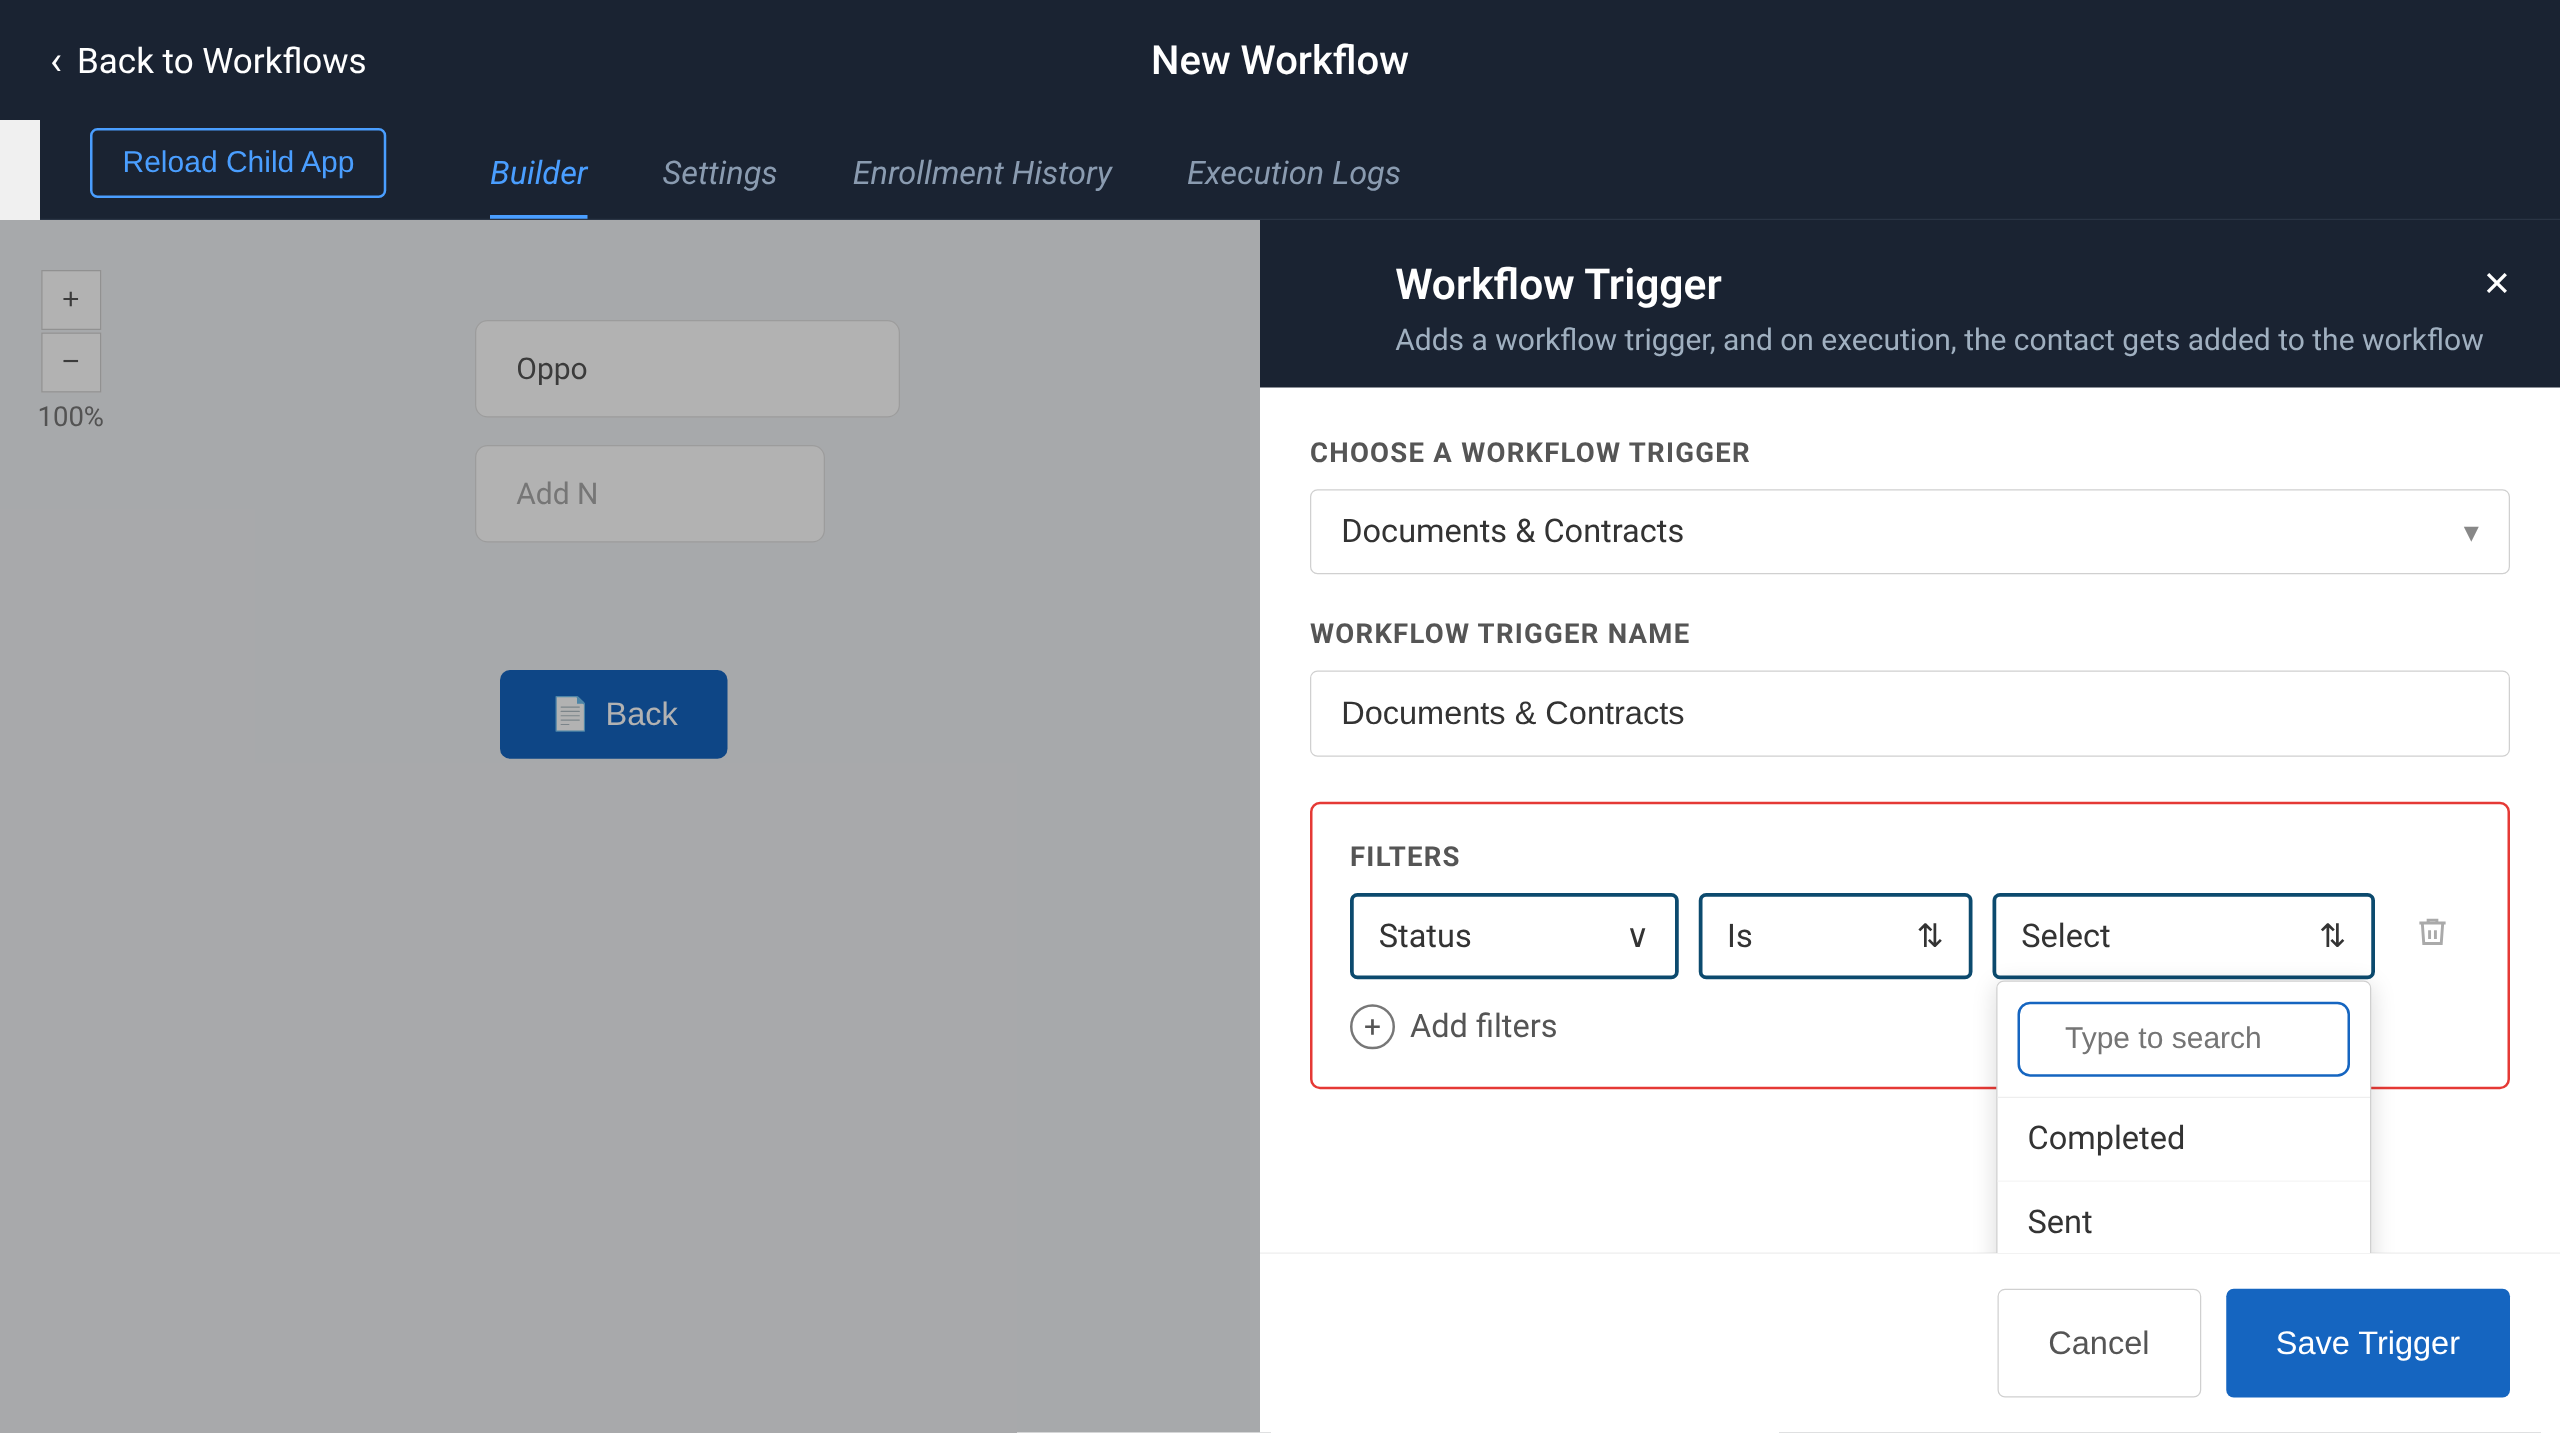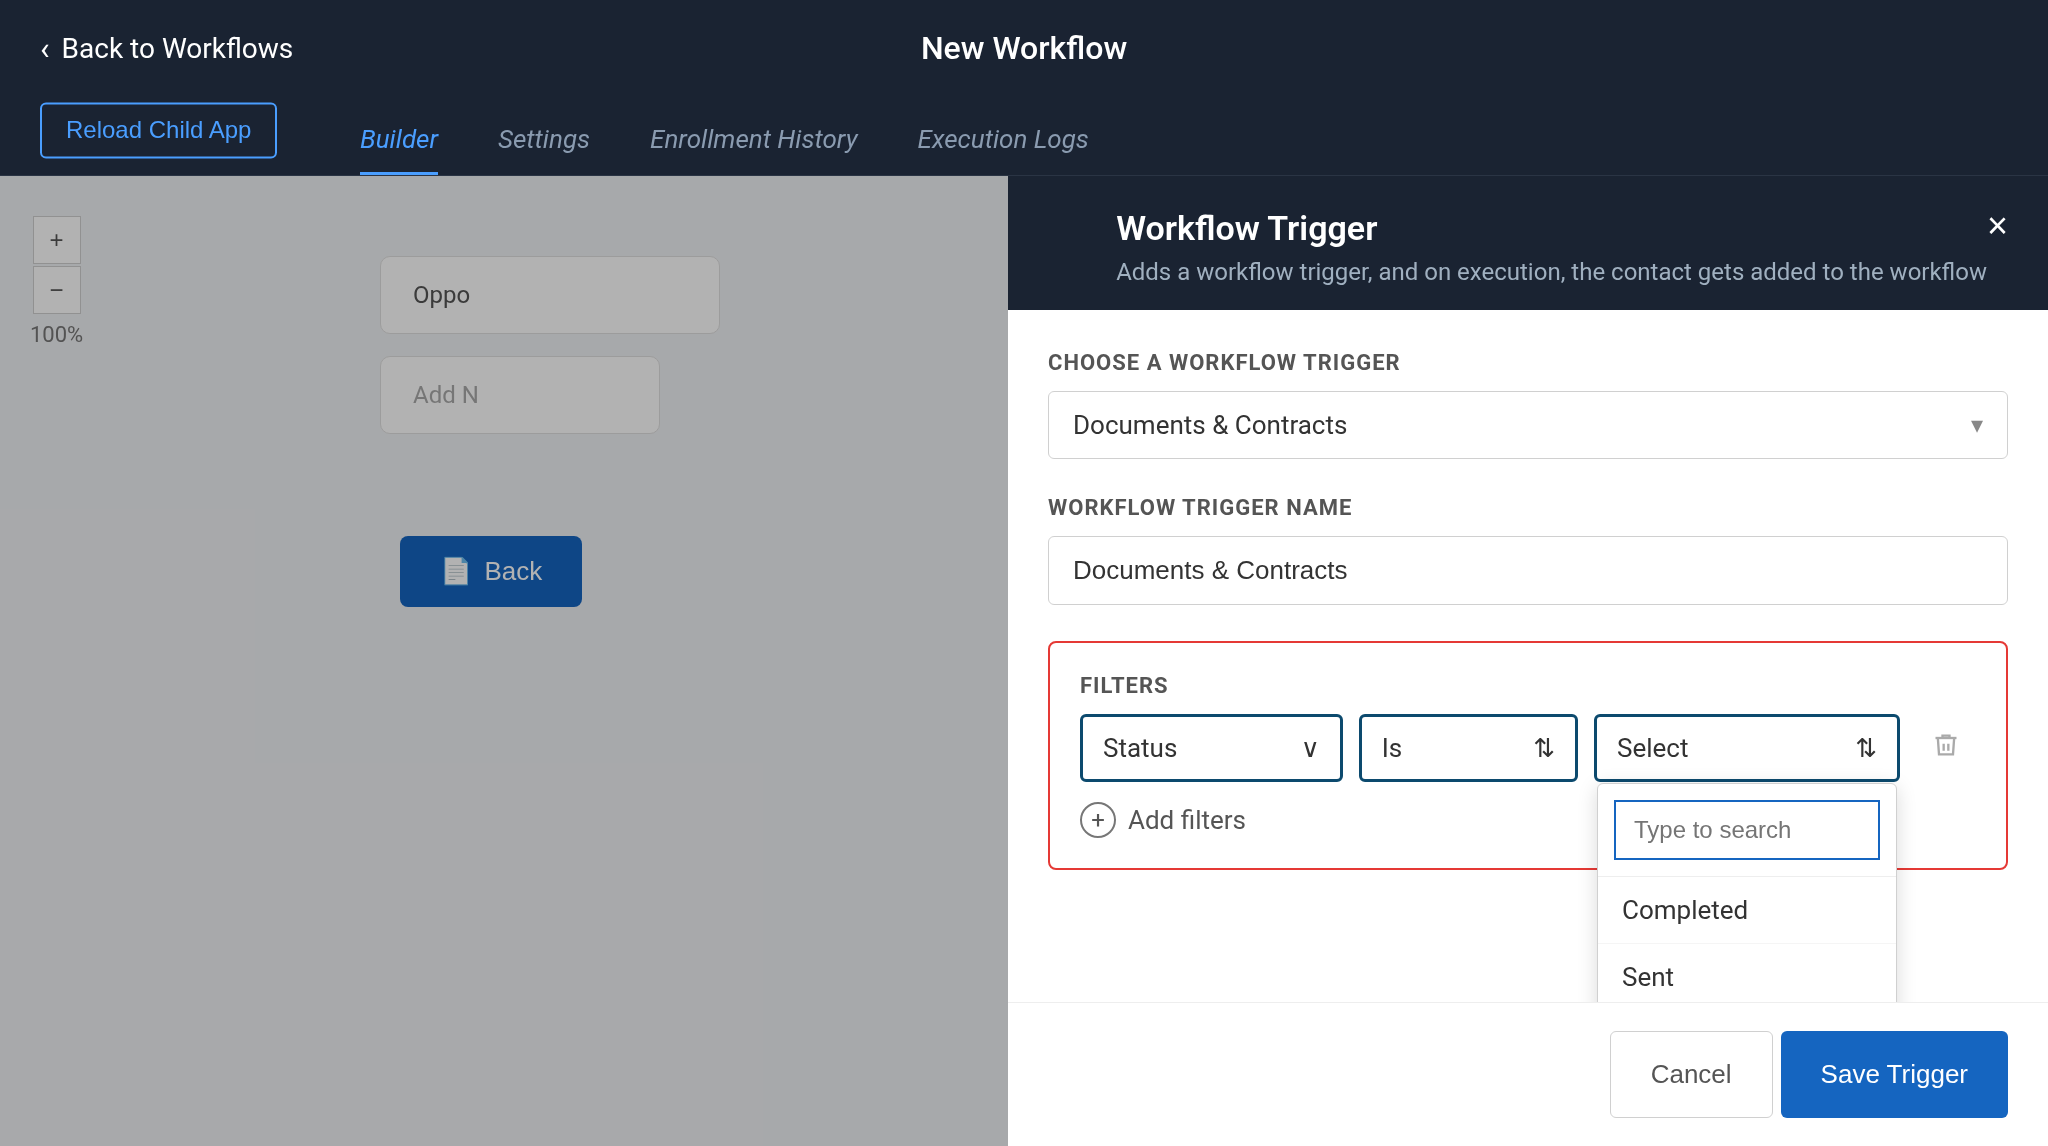--- a/index.html
+++ b/index.html
@@ -40,20 +40,21 @@
     
     .sub-nav {
       background: #1a2332;
       height: 80px;
       display: flex;
       align-items: flex-end;
       padding: 0 40px;
       gap: 60px;
       border-bottom: 1px solid #2a3444;
       position: relative;
+      margin-left: 32px;
     }
     .sub-nav-item {
       color: #8a9bb0;
       font-size: 26px;
       padding-bottom: 18px;
       cursor: pointer;
       border-bottom: 3px solid transparent;
     }
     .sub-nav-item.active {
       color: #4a9eff;
@@ -321,43 +322,43 @@
       box-shadow: 0 4px 20px rgba(0,0,0,0.15);
       margin-top: 4px;
     }
     .search-input-wrap {
       padding: 16px;
       border-bottom: 1px solid #eee;
     }
     .search-input {
       width: 100%;
       border: 2px solid #1565c0;
-      border-radius: 0;
-      padding: 14px 18px;
+      border-radius: 10px;
+      padding: 14px 36px;
       font-size: 24px;
       color: #999;
       outline: none;
     }
     .dropdown-option {
       padding: 18px 24px;
       font-size: 26px;
       color: #333;
       cursor: pointer;
       border-bottom: 1px solid #f5f5f5;
     }
     .dropdown-option:last-child {
       border-bottom: none;
     }
 
     
     .modal-footer {
       padding: 28px 40px;
       display: flex;
       justify-content: flex-end;
-      gap: 8px;
+      gap: 20px;
       border-top: 1px solid #eee;
     }
     .cancel-btn {
       background: #ffffff;
       border: 1px solid #d0d0d0;
       border-radius: 6px;
       padding: 18px 40px;
       font-size: 26px;
       color: #555;
       cursor: pointer;

